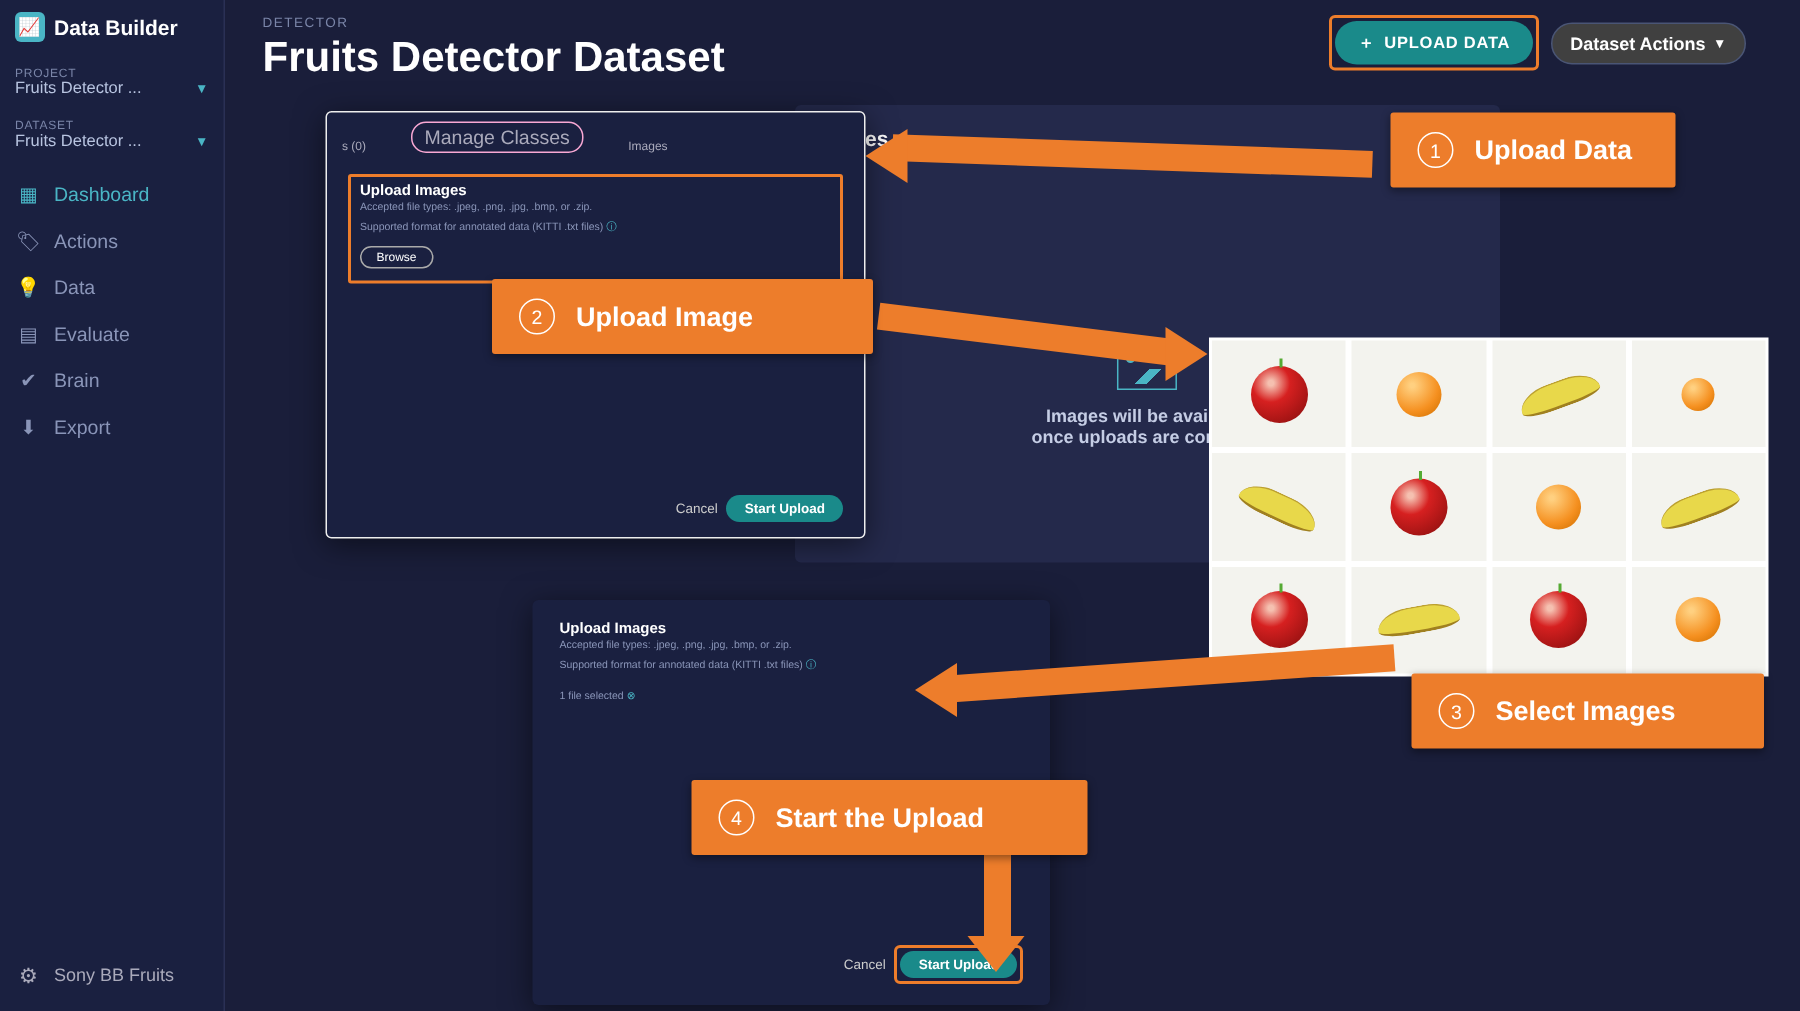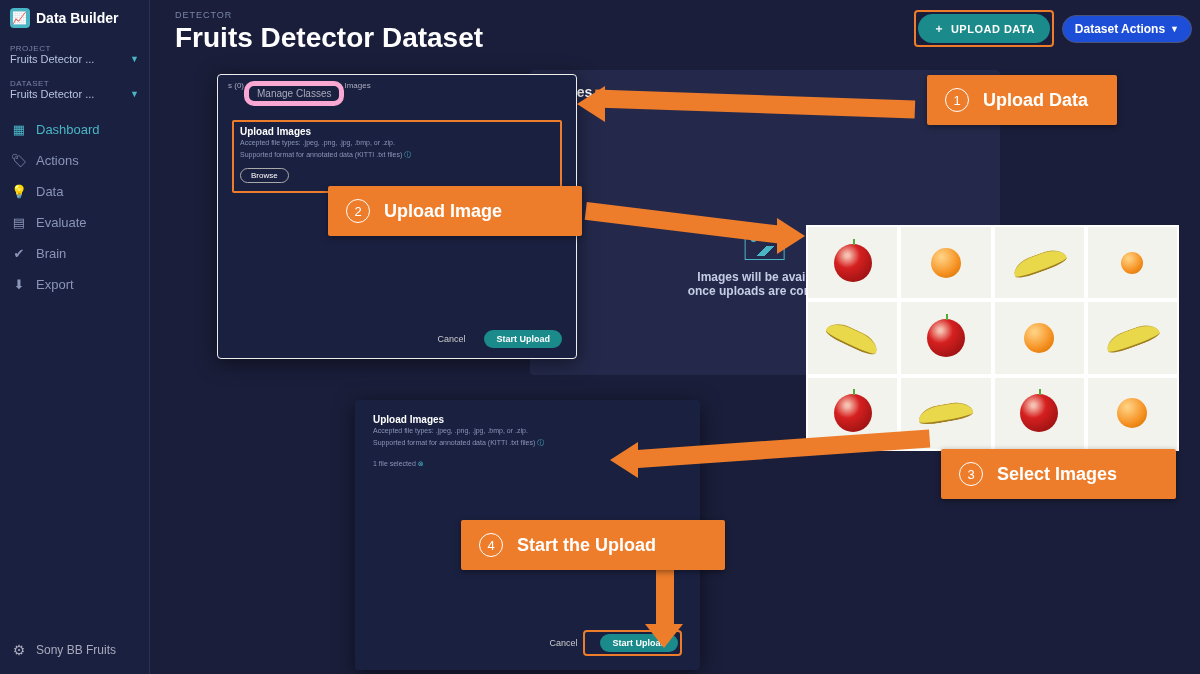--- a/index.html
+++ b/index.html
@@ -13,51 +13,51 @@
 .sec-value { font-size: 11px; color: #b8c4e0; padding: 0 10px 6px; white-space: nowrap; overflow: hidden; text-overflow: ellipsis; display: flex; justify-content: space-between; align-items: center; }
 .caret { color: #4ab5c5; font-size: 9px; }
 .nav { margin-top: 8px; }
 .nav-item { display: flex; align-items: center; padding: 8px 10px; font-size: 13px; color: #8a95b8; cursor: pointer; }
 .nav-item.active { color: #4ab5c5; }
 .nav-icon { width: 18px; margin-right: 8px; display: flex; align-items: center; justify-content: center; font-size: 13px; }
 .footer-item { position: absolute; bottom: 10px; left: 0; display: flex; align-items: center; padding: 6px 10px; font-size: 12px; color: #aab; }
 .footer-item .nav-icon { font-size: 14px; }
 
 
-.header { position: absolute; left: 175px; top: 10px; right: 8px; display: flex; justify-content: space-between; align-items: flex-start; }
+.header { position: absolute; left: 175px; top: 10px; right: 36px; display: flex; justify-content: space-between; align-items: flex-start; }
 .header-left { }
 .small-label { font-size: 9px; color: #7a85a8; text-transform: uppercase; letter-spacing: 1px; }
 .title { font-size: 28px; font-weight: bold; margin-top: 2px; }
 .header-right { display: flex; gap: 8px; align-items: center; }
 .btn-upload { background: #1a8a8a; border: none; color: #fff; padding: 7px 15px; border-radius: 18px; font-size: 11px; font-weight: bold; letter-spacing: 0.5px; cursor: pointer; display: flex; align-items: center; gap: 6px; }
-.btn-actions { background: #1d4ed8; border: 1px solid #4a5575; color: #fff; padding: 6px 12px; border-radius: 16px; font-size: 12px; font-weight: bold; cursor: pointer; display: flex; align-items: center; gap: 5px; justify-content: center; }
+.btn-actions { background: #404040; border: 1px solid #4a5575; color: #fff; padding: 6px 12px; border-radius: 16px; font-size: 12px; font-weight: bold; cursor: pointer; display: flex; align-items: center; gap: 5px; justify-content: center; }
 .highlight-box { border: 2px solid #ed7d2b; border-radius: 4px; padding: 2px; }
 
 
 .images-card { position: absolute; left: 530px; top: 70px; width: 470px; height: 305px; background: #24294b; border-radius: 4px; padding: 14px; }
 .images-card-title { font-size: 14px; font-weight: bold; }
 .images-placeholder { position: absolute; top: 160px; left: 50%; transform: translateX(-50%); text-align: center; color: #c5cde5; font-size: 12px; font-weight: bold; }
 .images-placeholder .icon { width: 40px; height: 30px; border: 1px solid #4ab5c5; margin: 0 auto 10px; position: relative; }
 .images-placeholder .icon::before { content: ""; position: absolute; left: 5px; top: 5px; width: 6px; height: 6px; border-radius: 50%; background: #4ab5c5; }
 .images-placeholder .icon::after { content: ""; position: absolute; left: 5px; bottom: 3px; width: 30px; height: 10px; background: linear-gradient(135deg, transparent 40%, #4ab5c5 40%, #4ab5c5 60%, transparent 60%); }
 
 
 .modal { position: absolute; background: #1a2040; border-radius: 4px; box-shadow: 0 4px 20px rgba(0,0,0,0.5); }
 .modal1 { left: 217px; top: 74px; width: 360px; height: 285px; border: 1px solid #eee; }
-.modal-tabs { display: flex; align-items: flex-start; padding: 6px 10px 4px; font-size: 8px; color: #aab; }
-.tab-pill { border: 5px solid #f9a8d4; border-radius: 10px; padding: 2px 8px; font-size: 10px; }
+.modal-tabs { display: flex; align-items: flex-end; padding: 6px 10px 4px; font-size: 8px; color: #aab; gap: 30px; }
+.tab-pill { border: 1px solid #f9a8d4; border-radius: 10px; padding: 2px 8px; font-size: 13px; }
 .modal-body { padding: 8px 12px; }
 .modal-title { font-size: 10px; font-weight: bold; margin-bottom: 2px; }
 .modal-sub { font-size: 7px; color: #8a95b8; margin-bottom: 4px; }
 .modal-sub .info { color: #4ab5c5; }
 .btn-browse { display: inline-block; border: 1px solid #aaa; border-radius: 10px; padding: 2px 10px; font-size: 8px; background: transparent; color: #fff; margin-top: 4px; cursor: pointer; }
 .inner-highlight { border: 2px solid #ed7d2b; border-radius: 2px; padding: 4px 6px 8px; margin: 2px; }
 .modal-footer { position: absolute; bottom: 10px; right: 14px; display: flex; gap: 6px; align-items: center; }
 .btn-cancel { background: transparent; border: none; color: #ccc; font-size: 9px; cursor: pointer; }
-.btn-start { background: #1a8a8a; border: none; border-radius: 12px; padding: 4px 12px; font-size: 9px; color: #fff; font-weight: bold; cursor: pointer; margin-left: 13px; }
+.btn-start { background: #1a8a8a; border: none; border-radius: 12px; padding: 4px 12px; font-size: 9px; color: #fff; font-weight: bold; cursor: pointer; }
 
 .modal2 { left: 355px; top: 400px; width: 345px; height: 270px; }
 .modal2 .modal-footer { bottom: 14px; right: 18px; }
 .modal2-start.highlight-box { display: inline-flex; }
 
 
 .fruit-grid { position: absolute; left: 806px; top: 225px; width: 373px; background: #fff; display: grid; grid-template-columns: repeat(4, 1fr); gap: 4px; padding: 2px; }
 .fruit-cell { background: #f3f3ee; aspect-ratio: 1.25/1; display: flex; align-items: center; justify-content: center; }
 .apple { width: 38px; height: 38px; border-radius: 50%; background: radial-gradient(circle at 35% 30%, #f5c0b0 5%, #d62020 35%, #8a0e0e 95%); position: relative; }
 .apple::before { content: ""; position: absolute; top: -5px; left: 50%; width: 2px; height: 6px; background: #5a3; }

